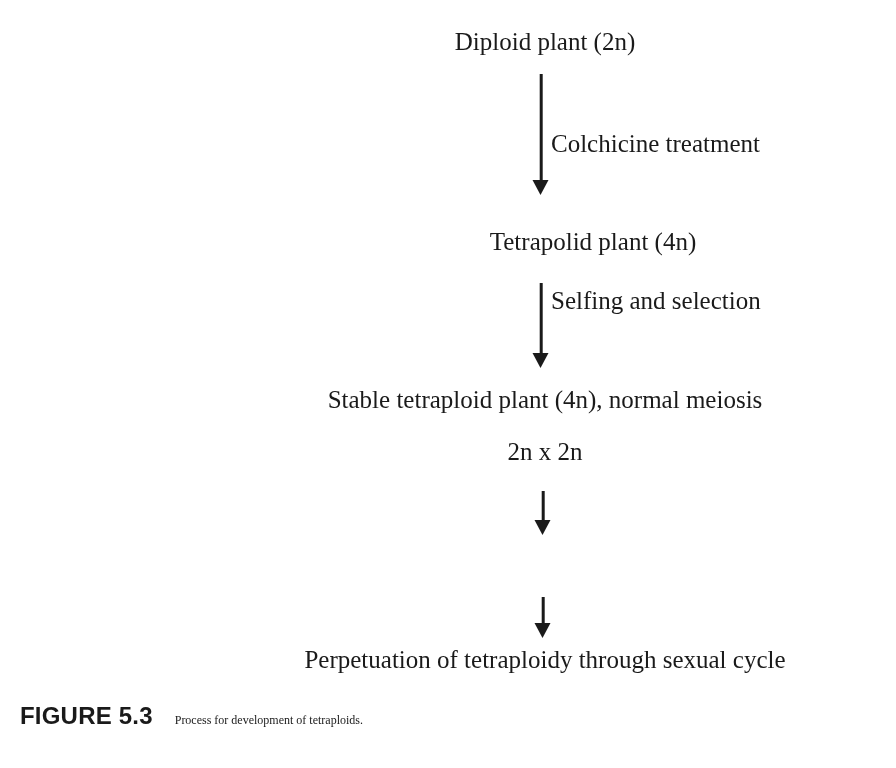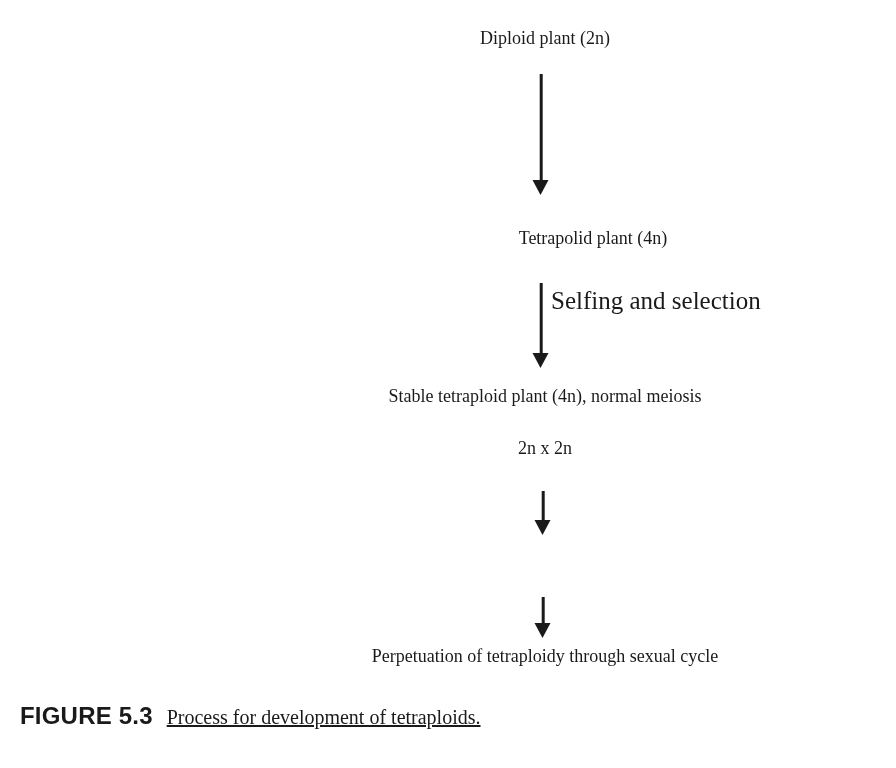--- a/index.html
+++ b/index.html
@@ -23,21 +23,21 @@
     top: 0;
     width: 896px;
     height: 690px;
   }
 
   .node {
     position: absolute;
     width: 896px;
     left: 0;
     text-align: center;
-    font-size: 18px;
+    font-size: 25px;
     line-height: 1.12;
     white-space: nowrap;
   }
   
   .node > span {
     display: inline-block;
     transform: translateX(97px);
   }
 
   
@@ -86,38 +86,38 @@
     white-space: nowrap;
   }
   #figure-caption .fig-label {
     font-family: "Liberation Sans", "DejaVu Sans", sans-serif;
     font-weight: bold;
     font-size: 24px;
     letter-spacing: 0.2px;
   }
   #figure-caption .fig-text {
     font-family: "Liberation Serif", "DejaVu Serif", serif;
-    font-size: 20px;
-    margin-left: 14px;
-    text-decoration: underline;
+    font-size: 12px;
+    margin-left: 22px;
   }
 </style>
 </head>
 <body>
 
 <div id="flowchart">
 
   <div class="node" style="top:28px;">
     <span>Diploid plant (2n)</span>
   </div>
 
   <div class="arrow" style="left:541px; top:74px; height:121px;">
     <div class="shaft" style="height:106px;"></div>
     <div class="head"></div>
   </div>
+  <div class="arrow-label" style="left:551px; top:131px;">Colchicine treatment</div>
 
   <div class="node" style="top:228px;padding-left:48px;">
     <span>Tetrapolid plant (4n)</span>
   </div>
 
   <div class="arrow" style="left:541px; top:283px; height:85px;">
     <div class="shaft" style="height:70px;"></div>
     <div class="head"></div>
   </div>
   <div class="arrow-label" style="left:551px; top:288px;">Selfing and selection</div>

